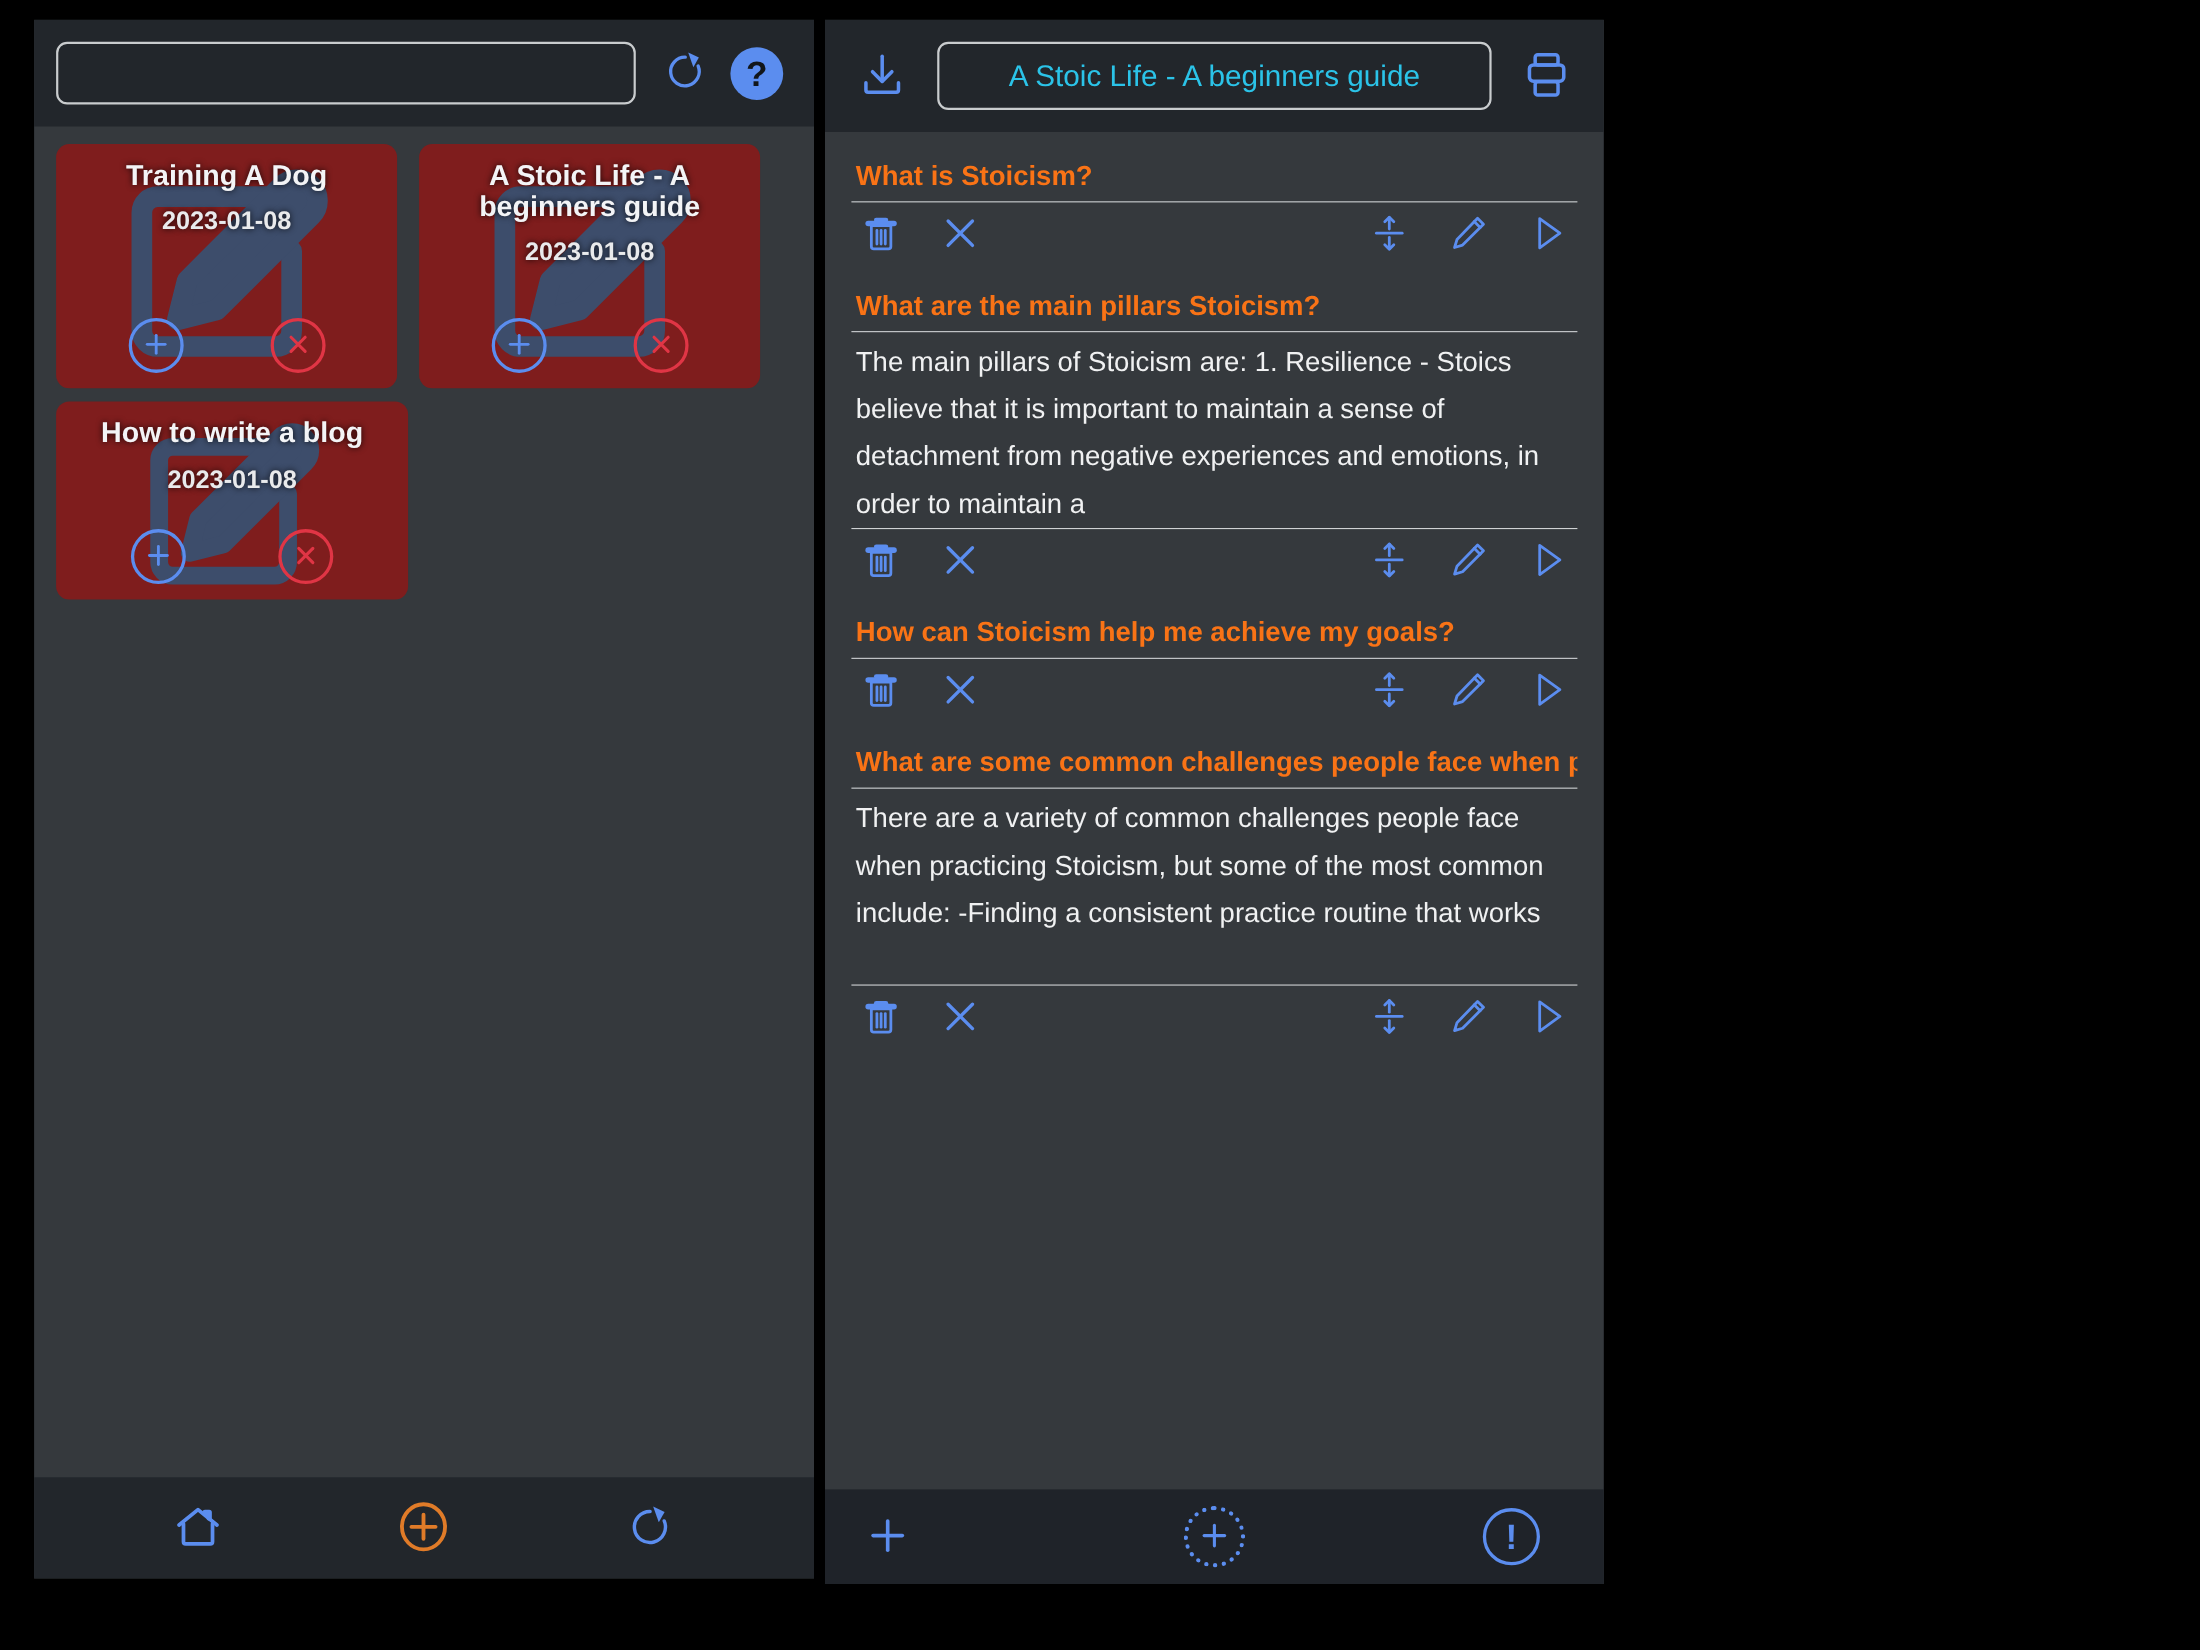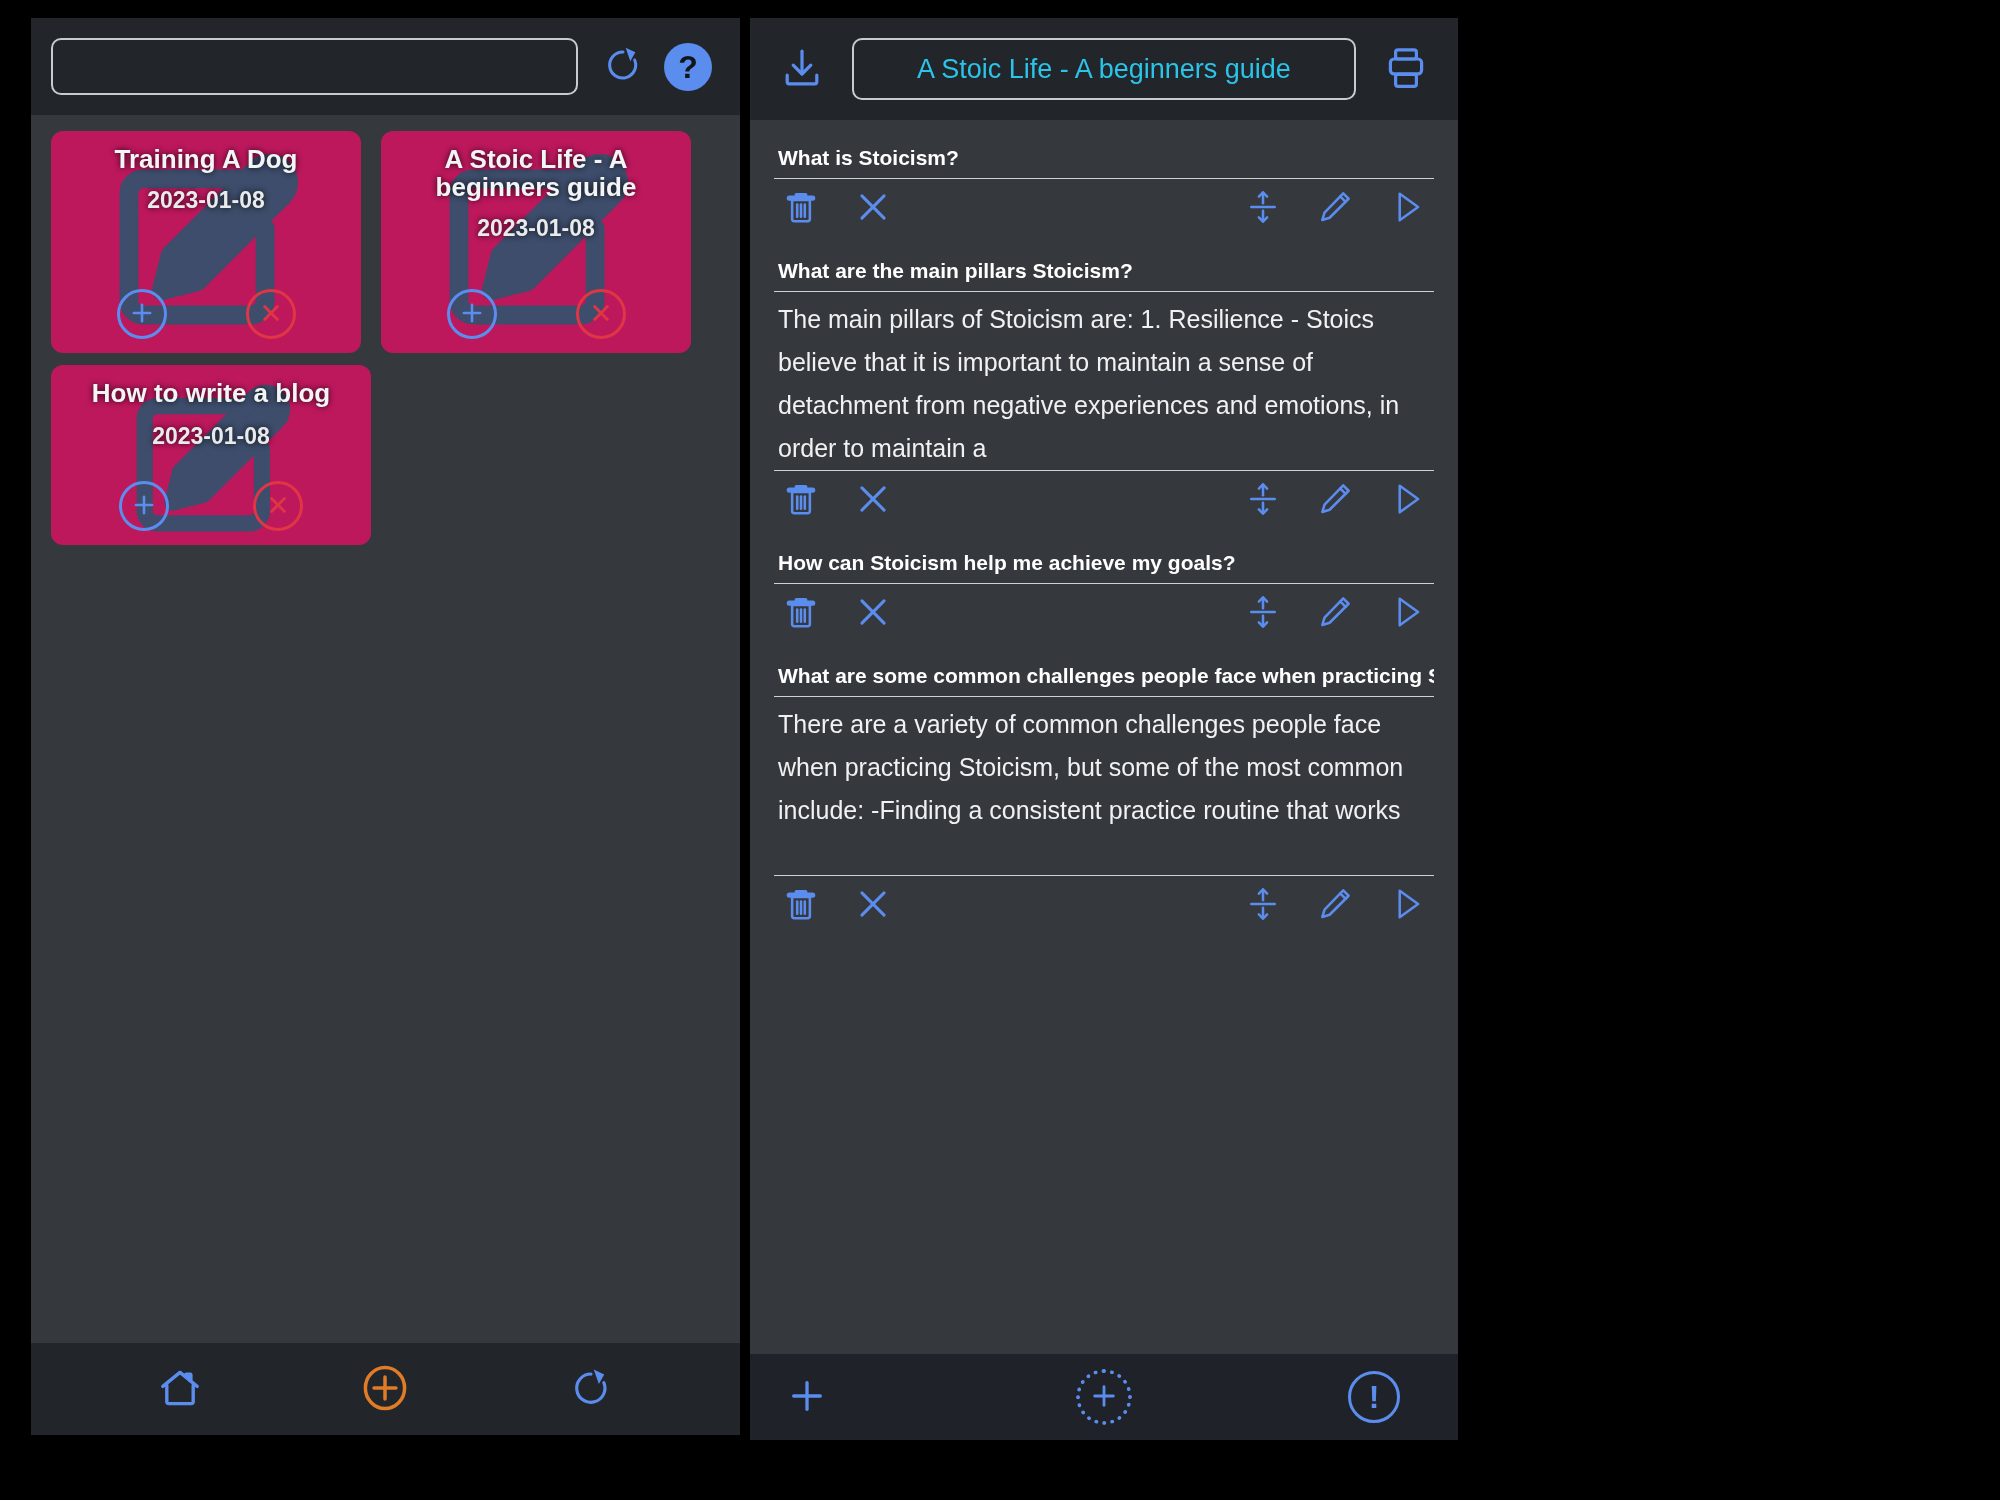--- a/index.html
+++ b/index.html
@@ -99,21 +99,21 @@
   }
   #cards-row-2 {
     display: flex;
     justify-content: flex-start;
     margin-top: 12px;
   }
   .doc-card {
     position: relative;
     width: 310px;
     height: 222px;
-    background: #be185d;
+    background: #7f1d1d;
     border-radius: 12px;
     overflow: hidden;
     flex: 0 0 auto;
     cursor: pointer;
   }
   .doc-card.narrow {
     width: 320px;
     height: 180px;
   }
   .card-watermark {
@@ -238,22 +238,22 @@
     position: relative;
     height: 1320px;
     overflow: hidden;
     padding: 0 24px;
     box-sizing: border-box;
   }
   .qa-section {
     margin-top: 24px;
   }
   .qa-heading {
-    color: #ffffff;
-    font-size: 21px;
+    color: #f97316;
+    font-size: 25px;
     font-weight: bold;
     padding: 2px 4px 8px 4px;
     border-bottom: 1.5px solid #cfd2d4;
     white-space: nowrap;
     overflow: hidden;
   }
   .qa-body {
     color: #f0f1f2;
     font-size: 25px;
     line-height: 43px;

